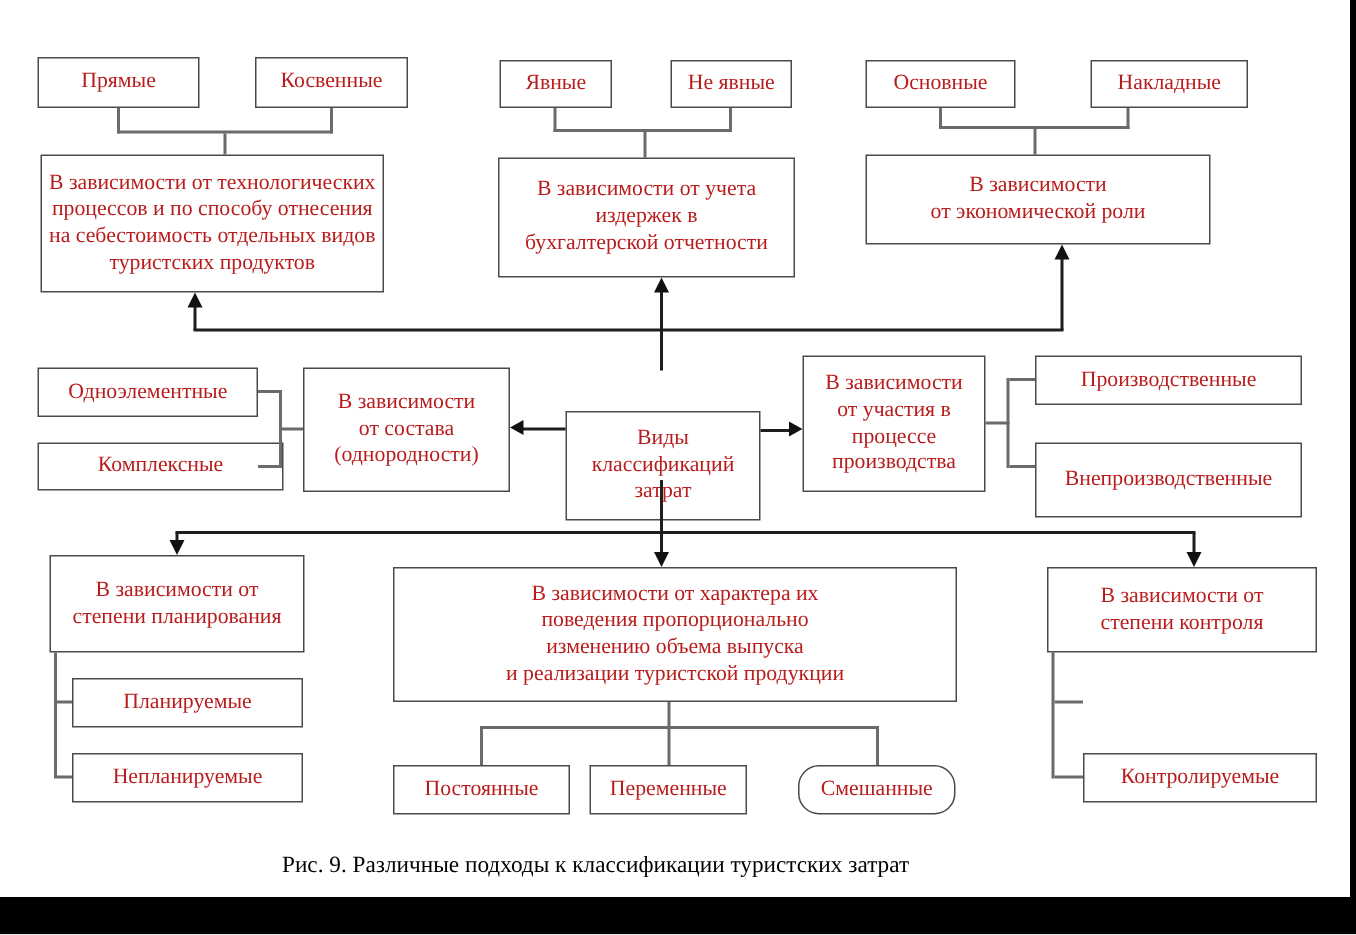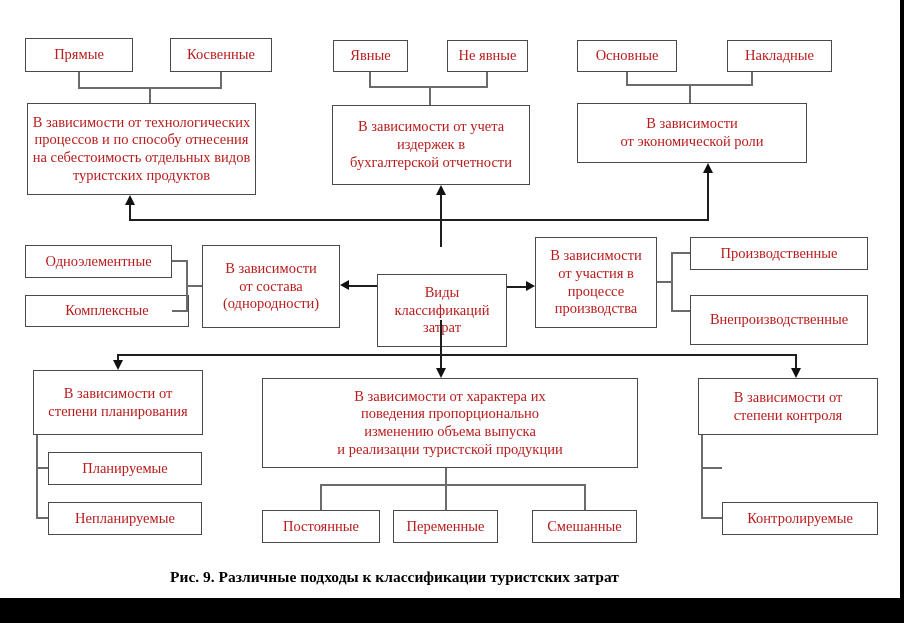--- a/index.html
+++ b/index.html
@@ -10,21 +10,21 @@
       white-space:pre-line;font-size:14.5px;line-height:1.22;color:#b91c1c;}
   
   .ln{position:absolute;background:#6b6b6b;}
   
   .lna{position:absolute;background:#1e1e1e;}
   .ah{position:absolute;width:0;height:0;}
   .ah-up{border-left:5px solid transparent;border-right:5px solid transparent;border-bottom:10px solid #111;}
   .ah-down{border-left:5px solid transparent;border-right:5px solid transparent;border-top:10px solid #111;}
   .ah-left{border-top:5px solid transparent;border-bottom:5px solid transparent;border-right:9px solid #111;}
   .ah-right{border-top:5px solid transparent;border-bottom:5px solid transparent;border-left:9px solid #111;}
-  .caption{position:absolute;left:170px;top:568px;font-weight:bold;font-size:15.5px;white-space:nowrap;color:#000;}
+  .caption{position:absolute;left:188px;top:568px;font-weight:normal;font-size:15.5px;white-space:nowrap;color:#000;}
   .bottom-bar{position:absolute;left:0;top:598px;width:904px;height:25px;background:#000;}
   .right-edge{position:absolute;left:900px;top:0;width:4px;height:598px;background:#000;}
 
   
   .b-direct{left:25px;top:38px;width:108px;height:34px;}
   .b-indirect{left:170px;top:38px;width:102px;height:34px;}
   .b-explicit{left:333px;top:40px;width:75px;height:32px;}
   .b-implicit{left:447px;top:40px;width:81px;height:32px;}
   .b-basic{left:577px;top:40px;width:100px;height:32px;}
   .b-overhead{left:700px;top:40px;width:105px;height:32px;margin-left:27px;}
@@ -37,21 +37,21 @@
   .b-center{left:377px;top:250px;width:130px;height:73px;margin-top:24px;}
   .b-part{left:535px;top:237px;width:122px;height:91px;}
   .b-prod{left:690px;top:237px;width:178px;height:33px;}
   .b-nonprod{left:690px;top:295px;width:178px;height:50px;}
   .b-plan{left:33px;top:370px;width:170px;height:65px;}
   .b-planned{left:48px;top:452px;width:154px;height:33px;}
   .b-unplanned{left:48px;top:502px;width:154px;height:33px;}
   .b-behav{left:262px;top:378px;width:376px;height:90px;}
   .b-fixed{left:262px;top:510px;width:118px;height:33px;}
   .b-var{left:393px;top:510px;width:105px;height:33px;}
-  .b-mixed{left:532px;top:510px;width:105px;height:33px;}
+  .b-mixed{left:532px;top:510px;width:105px;height:33px;border-radius:14px;}
   .b-ctrl{left:698px;top:378px;width:180px;height:57px;}
   .b-unctrl{left:722px;top:452px;width:156px;height:33px;}
   .b-ctrld{left:722px;top:502px;width:156px;height:33px;}
 </style>
 </head>
 <body>
 
 <div class="page">
 
   <div class="bx b-direct">Прямые</div>

